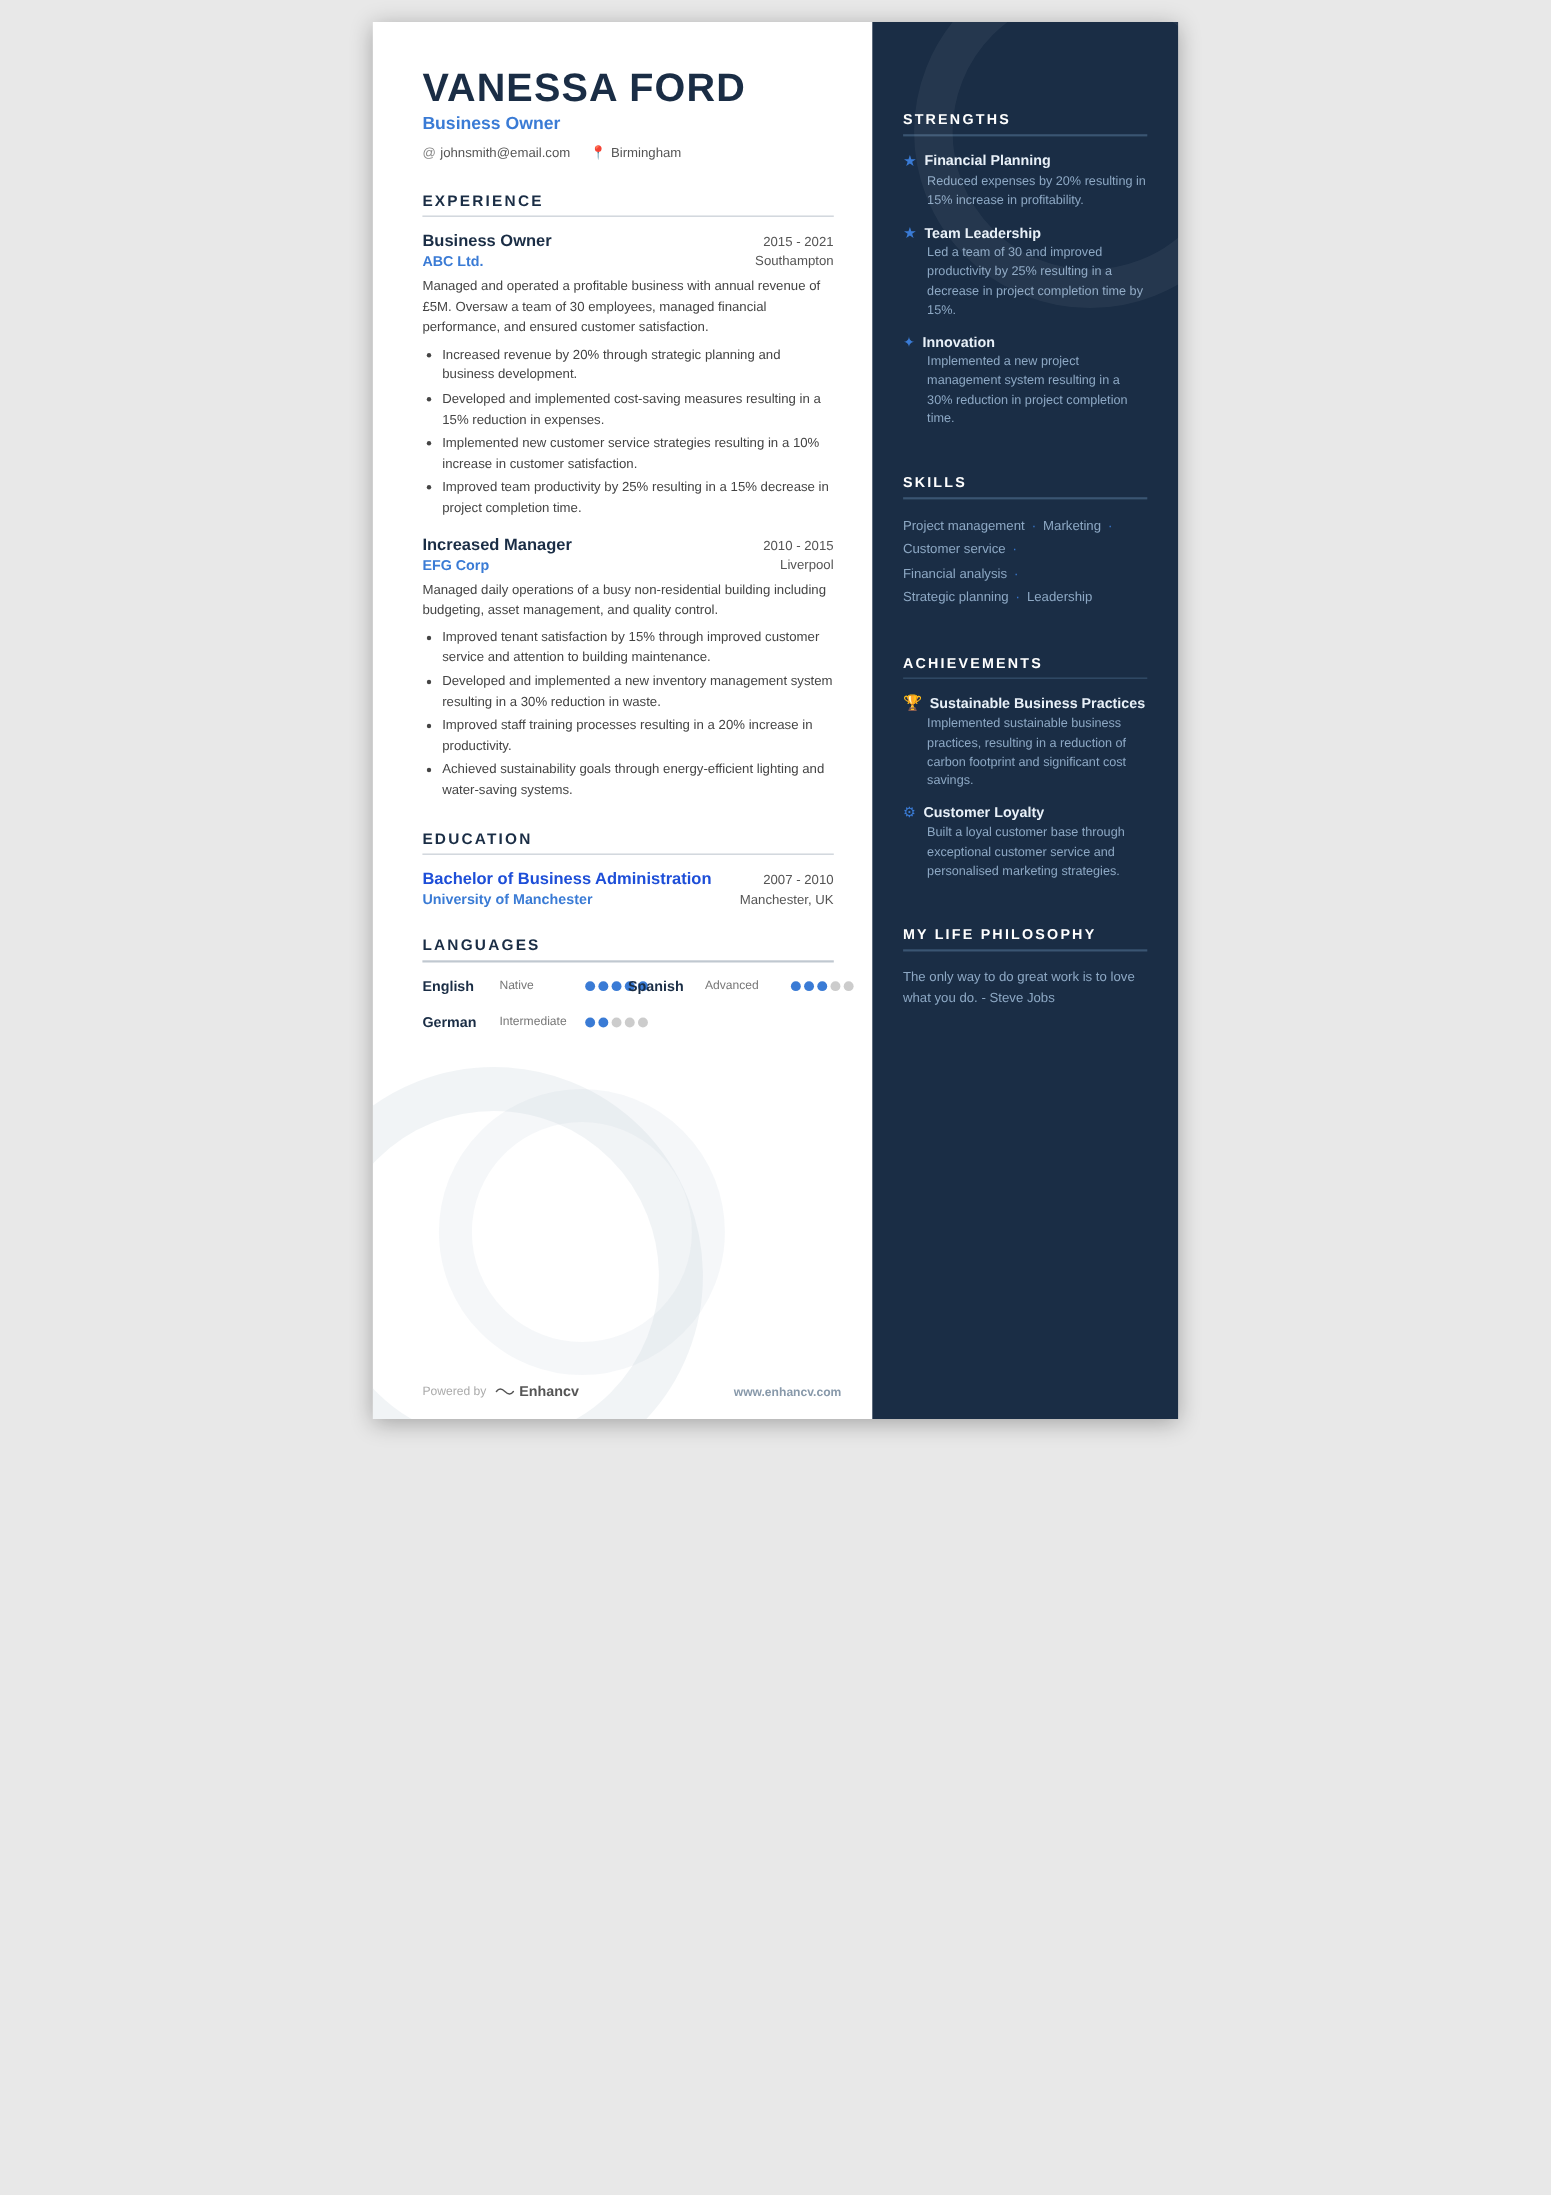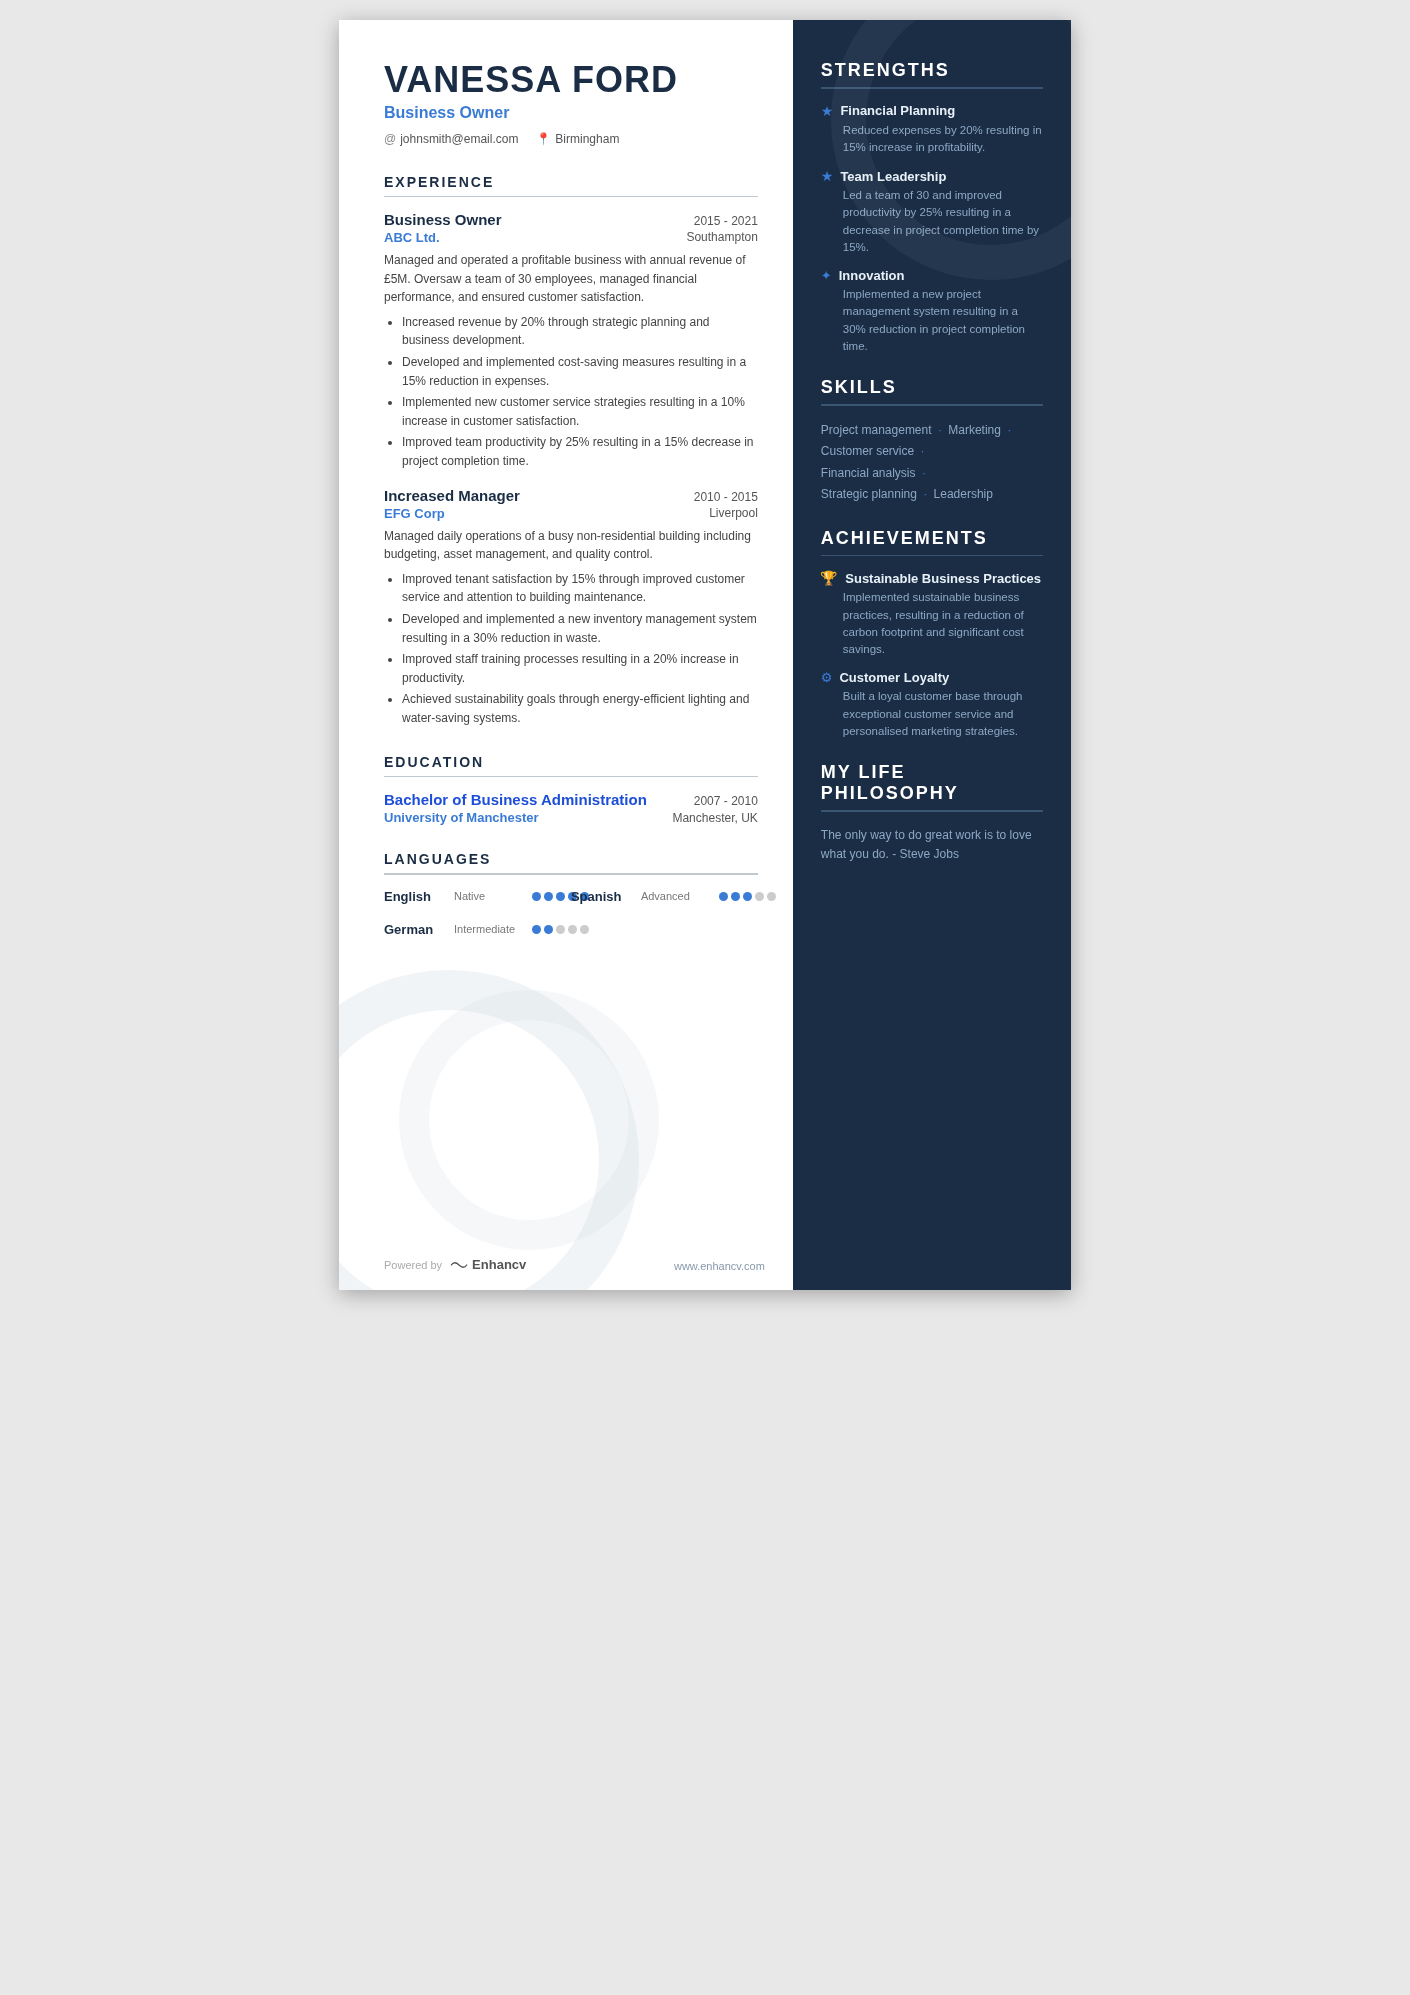--- a/index.html
+++ b/index.html
@@ -275,30 +275,32 @@
       display: flex;
       align-items: center;
       gap: 4px;
     }
     .footer-right {
       position: absolute;
       bottom: 18px;
       right: 28px;
       font-size: 11px;
       color: #8899aa;
+      font-weight: bold;
     }
 
     
     .section-header-right {
-      font-size: 18px;
+      font-size: 13px;
       font-weight: 700;
       color: #ffffff;
       letter-spacing: 2px;
       text-transform: uppercase;
       margin-bottom: 6px;
+      margin-top: 41px;
     }
     .section-divider-right {
       height: 1.5px;
       background: #3a5572;
       margin-bottom: 14px;
     }
 
     
     .strengths-section {
       margin-bottom: 22px;

